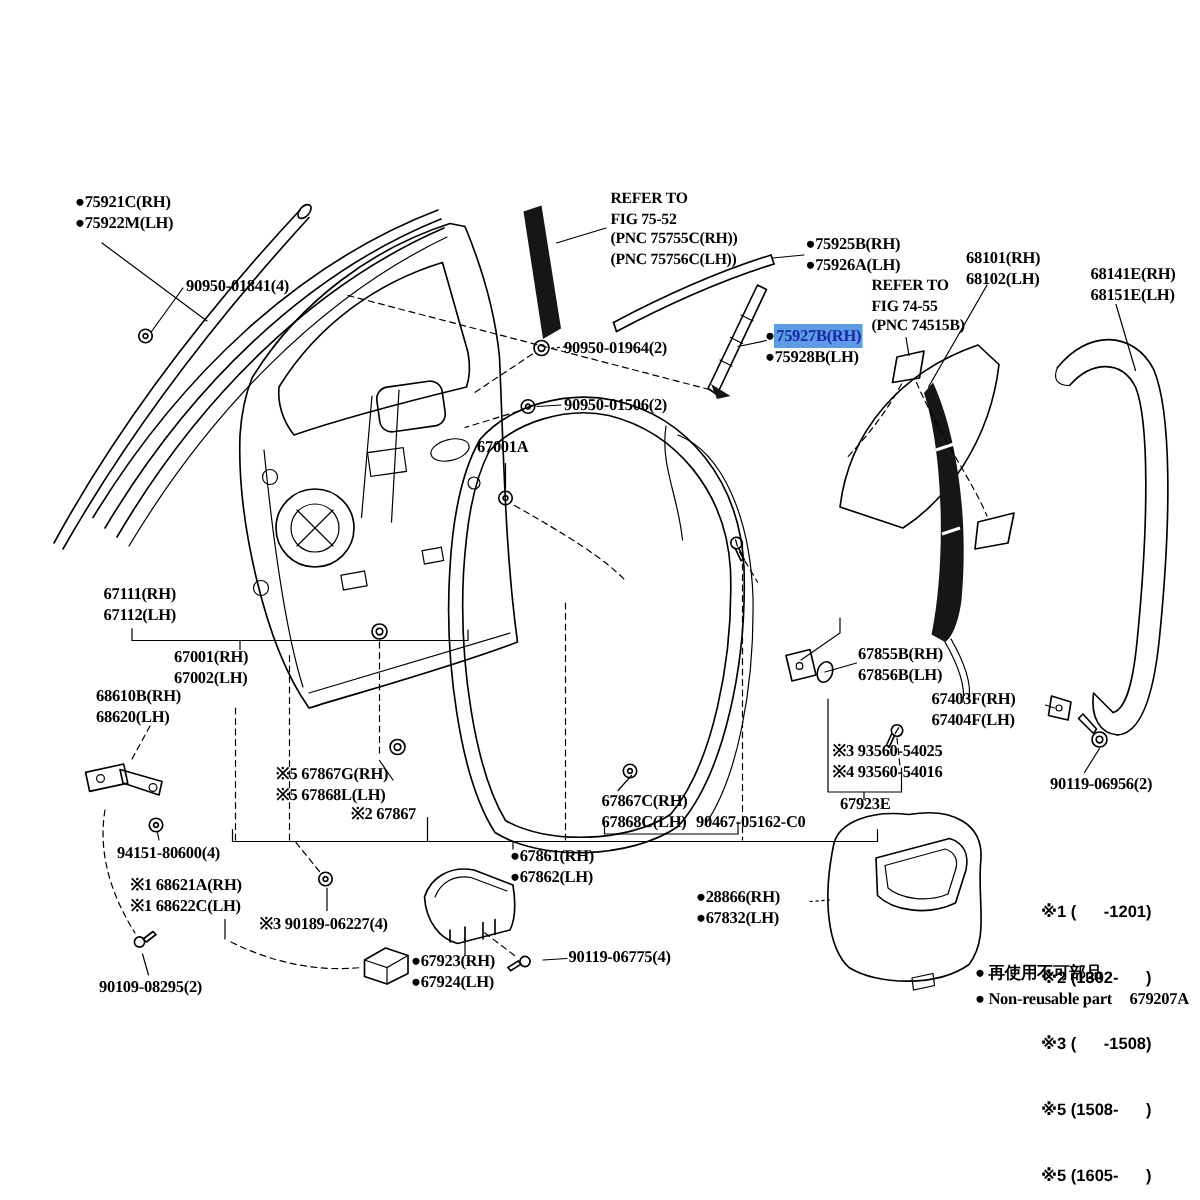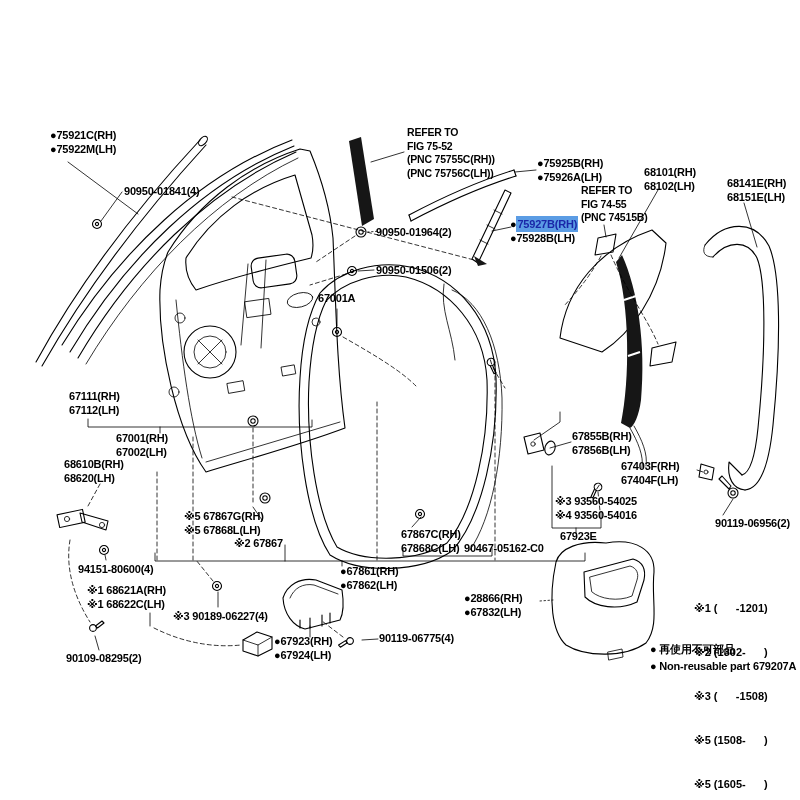--- a/index.html
+++ b/index.html
@@ -1,20 +1,20 @@
 <!DOCTYPE html>
 <html><head>
 <meta charset="utf-8">
 <style>
   html,body{margin:0;padding:0;background:#ffffff;}
   .stage{position:relative;width:800px;height:800px;background:#ffffff;overflow:hidden;
          font-family:"Liberation Sans","DejaVu Sans",sans-serif;}
   .art{position:absolute;left:0;top:0;}
   .lbl{position:absolute;font-weight:bold;font-size:11px;line-height:1.3;
-       letter-spacing:-0.2px;white-space:pre;color:#000;}
+       letter-spacing:-0.2px;white-space:pre;color:#000;font-family:Liberation Serif, serif;}
   .lbl.small{font-size:10.5px;}
   .hl{background:#5b9ce4;color:#1a27a8;padding:2px 1px;}
   .legend-rows{position:absolute;font-weight:bold;font-size:11px;line-height:1.33;white-space:pre;color:#000;}
   .ln{fill:none;stroke:#000;stroke-width:1.1;stroke-linecap:round;stroke-linejoin:round;}
   .lt{fill:none;stroke:#000;stroke-width:0.8;stroke-linecap:round;}
   .dash{stroke-dasharray:4 3;}
   .dot{stroke-dasharray:1.5 2.5;}
   .blk{fill:#161616;stroke:none;}
 </style>
 </head>
@@ -253,21 +253,21 @@
   <div class="lbl" style="left:116px;top:431px">67001(RH)
 67002(LH)</div>
   <div class="lbl" style="left:64px;top:457px">68610B(RH)
 68620(LH)</div>
   <div class="lbl" style="left:572px;top:429px">67855B(RH)
 67856B(LH)</div>
   <div class="lbl" style="left:621px;top:459px">67403F(RH)
 67404F(LH)</div>
   <div class="lbl" style="left:555px;top:494px">※3 93560-54025
 ※4 93560-54016</div>
-  <div class="lbl" style="left:715px;top:516px">90119-06956(2)</div>
+  <div class="lbl" style="left:700px;top:516px">90119-06956(2)</div>
   <div class="lbl" style="left:560px;top:529px">67923E</div>
   <div class="lbl" style="left:184px;top:509px">※5 67867G(RH)
 ※5 67868L(LH)</div>
   <div class="lbl" style="left:234px;top:536px">※2 67867</div>
   <div class="lbl" style="left:401px;top:527px">67867C(RH)
 67868C(LH)</div>
   <div class="lbl" style="left:464px;top:541px">90467-05162-C0</div>
   <div class="lbl" style="left:78px;top:562px">94151-80600(4)</div>
   <div class="lbl" style="left:87px;top:583px">※1 68621A(RH)
 ※1 68622C(LH)</div>

